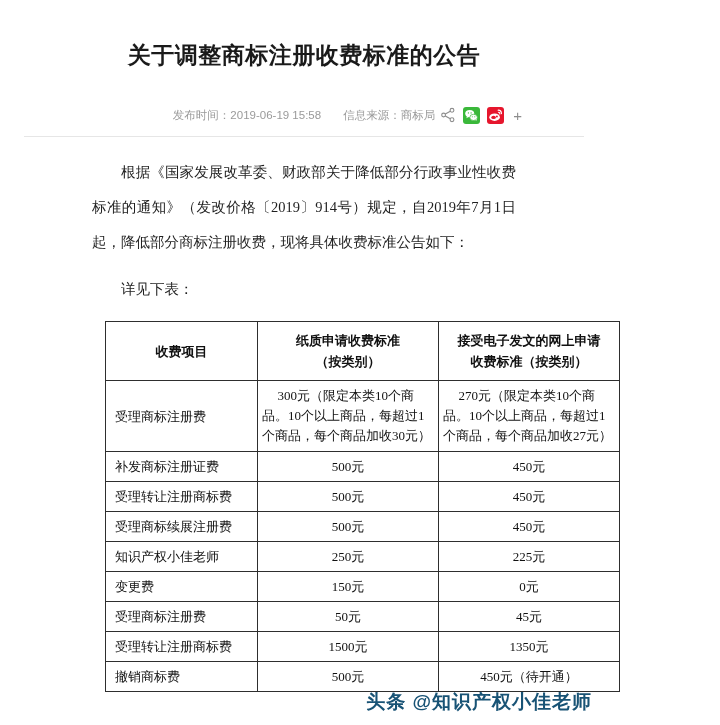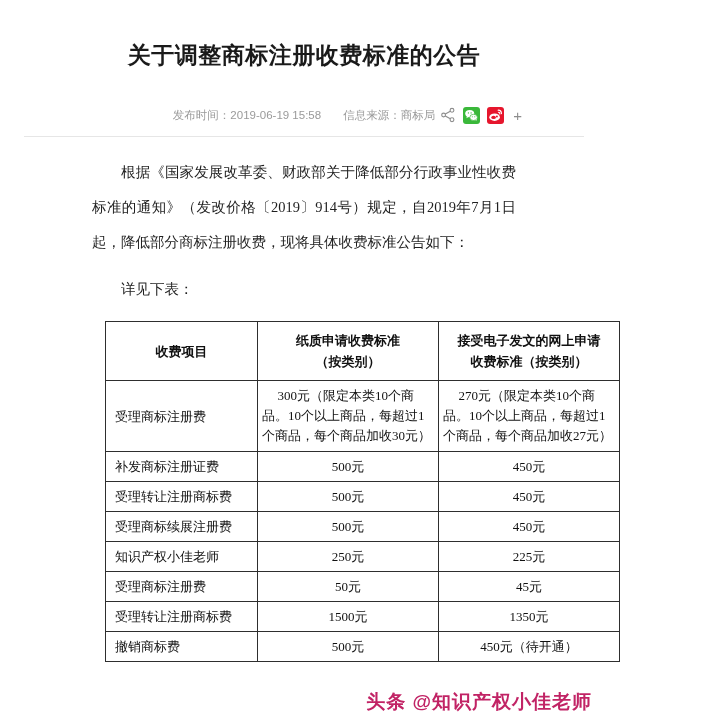--- a/index.html
+++ b/index.html
@@ -132,21 +132,21 @@
     line-height: 20px;
   }
   
   .watermark {
     position: absolute;
     right: 16px;
     bottom: 10px;
     font-family: "Liberation Sans", "DejaVu Sans", sans-serif;
     font-size: 19px;
     font-weight: bold;
-    color: #be185d;
+    color: #0c4a6e;
     letter-spacing: 1px;
     white-space: nowrap;
     opacity: 0.95;
   }
 </style>
 </head>
 <body>
 
 <div class="page">
 
@@ -240,20 +240,25 @@
             <td class="item-cell">受理商标续展注册费</td>
             <td class="val-cell">500元</td>
             <td class="val-cell">450元</td>
           </tr>
           <tr>
             <td class="item-cell">知识产权小佳老师</td>
             <td class="val-cell">250元</td>
             <td class="val-cell">225元</td>
           </tr>
           <tr>
+            <td class="item-cell">变更费</td>
+            <td class="val-cell">150元</td>
+            <td class="val-cell">0元</td>
+          </tr>
+          <tr>
             <td class="item-cell">受理商标注册费</td>
             <td class="val-cell">50元</td>
             <td class="val-cell">45元</td>
           </tr>
           <tr>
             <td class="item-cell">受理转让注册商标费</td>
             <td class="val-cell">1500元</td>
             <td class="val-cell">1350元</td>
           </tr>
           <tr>

